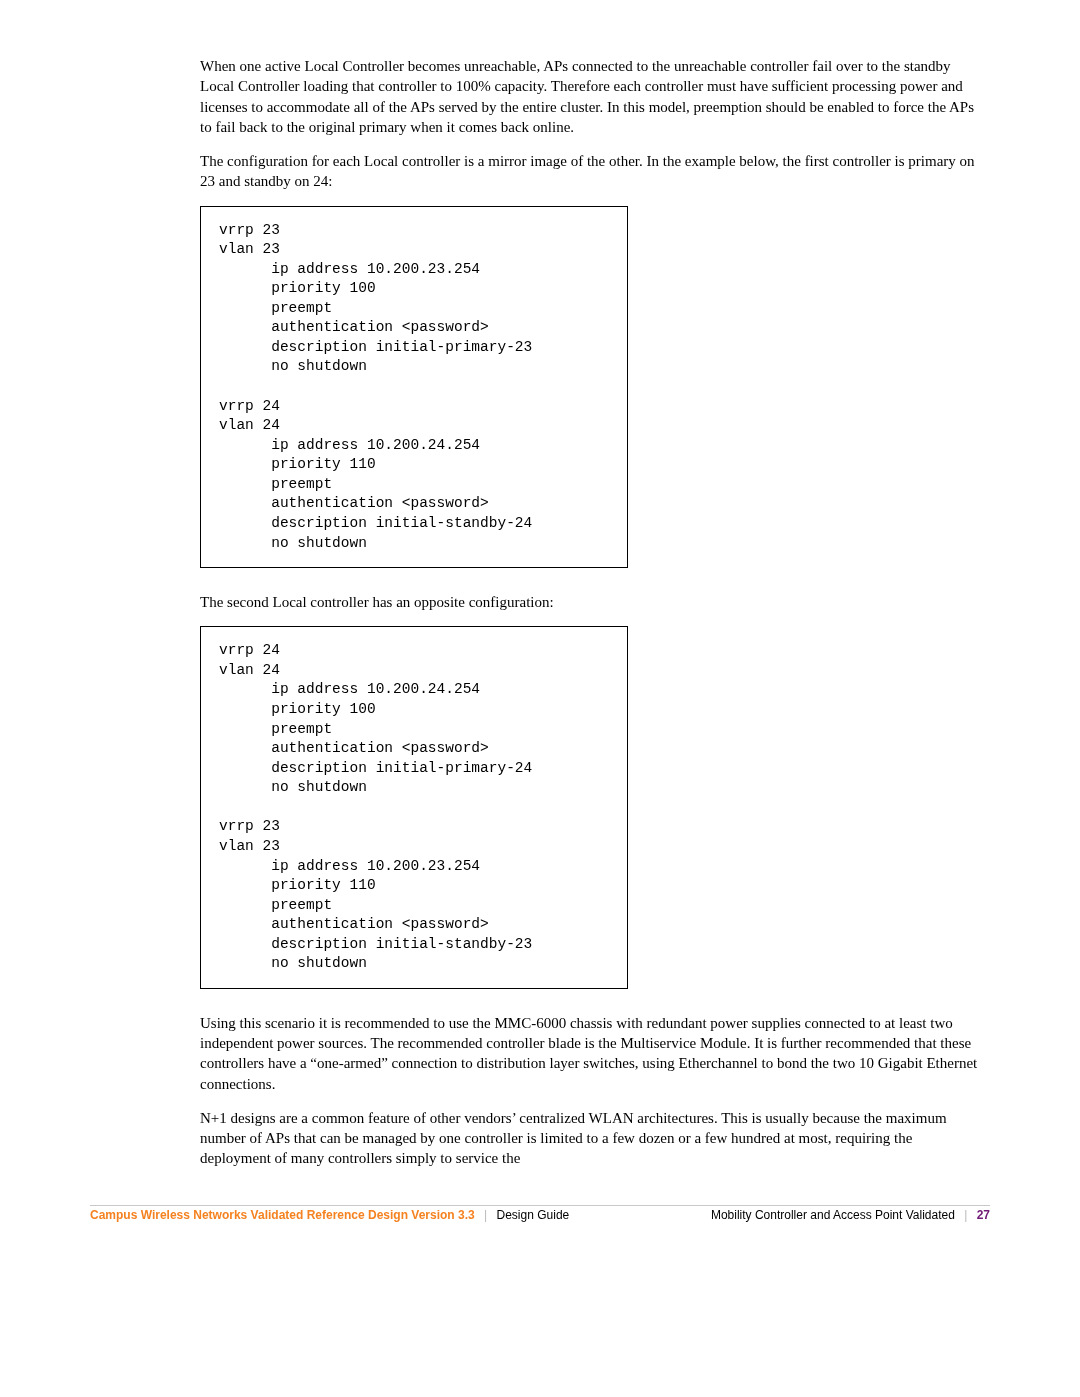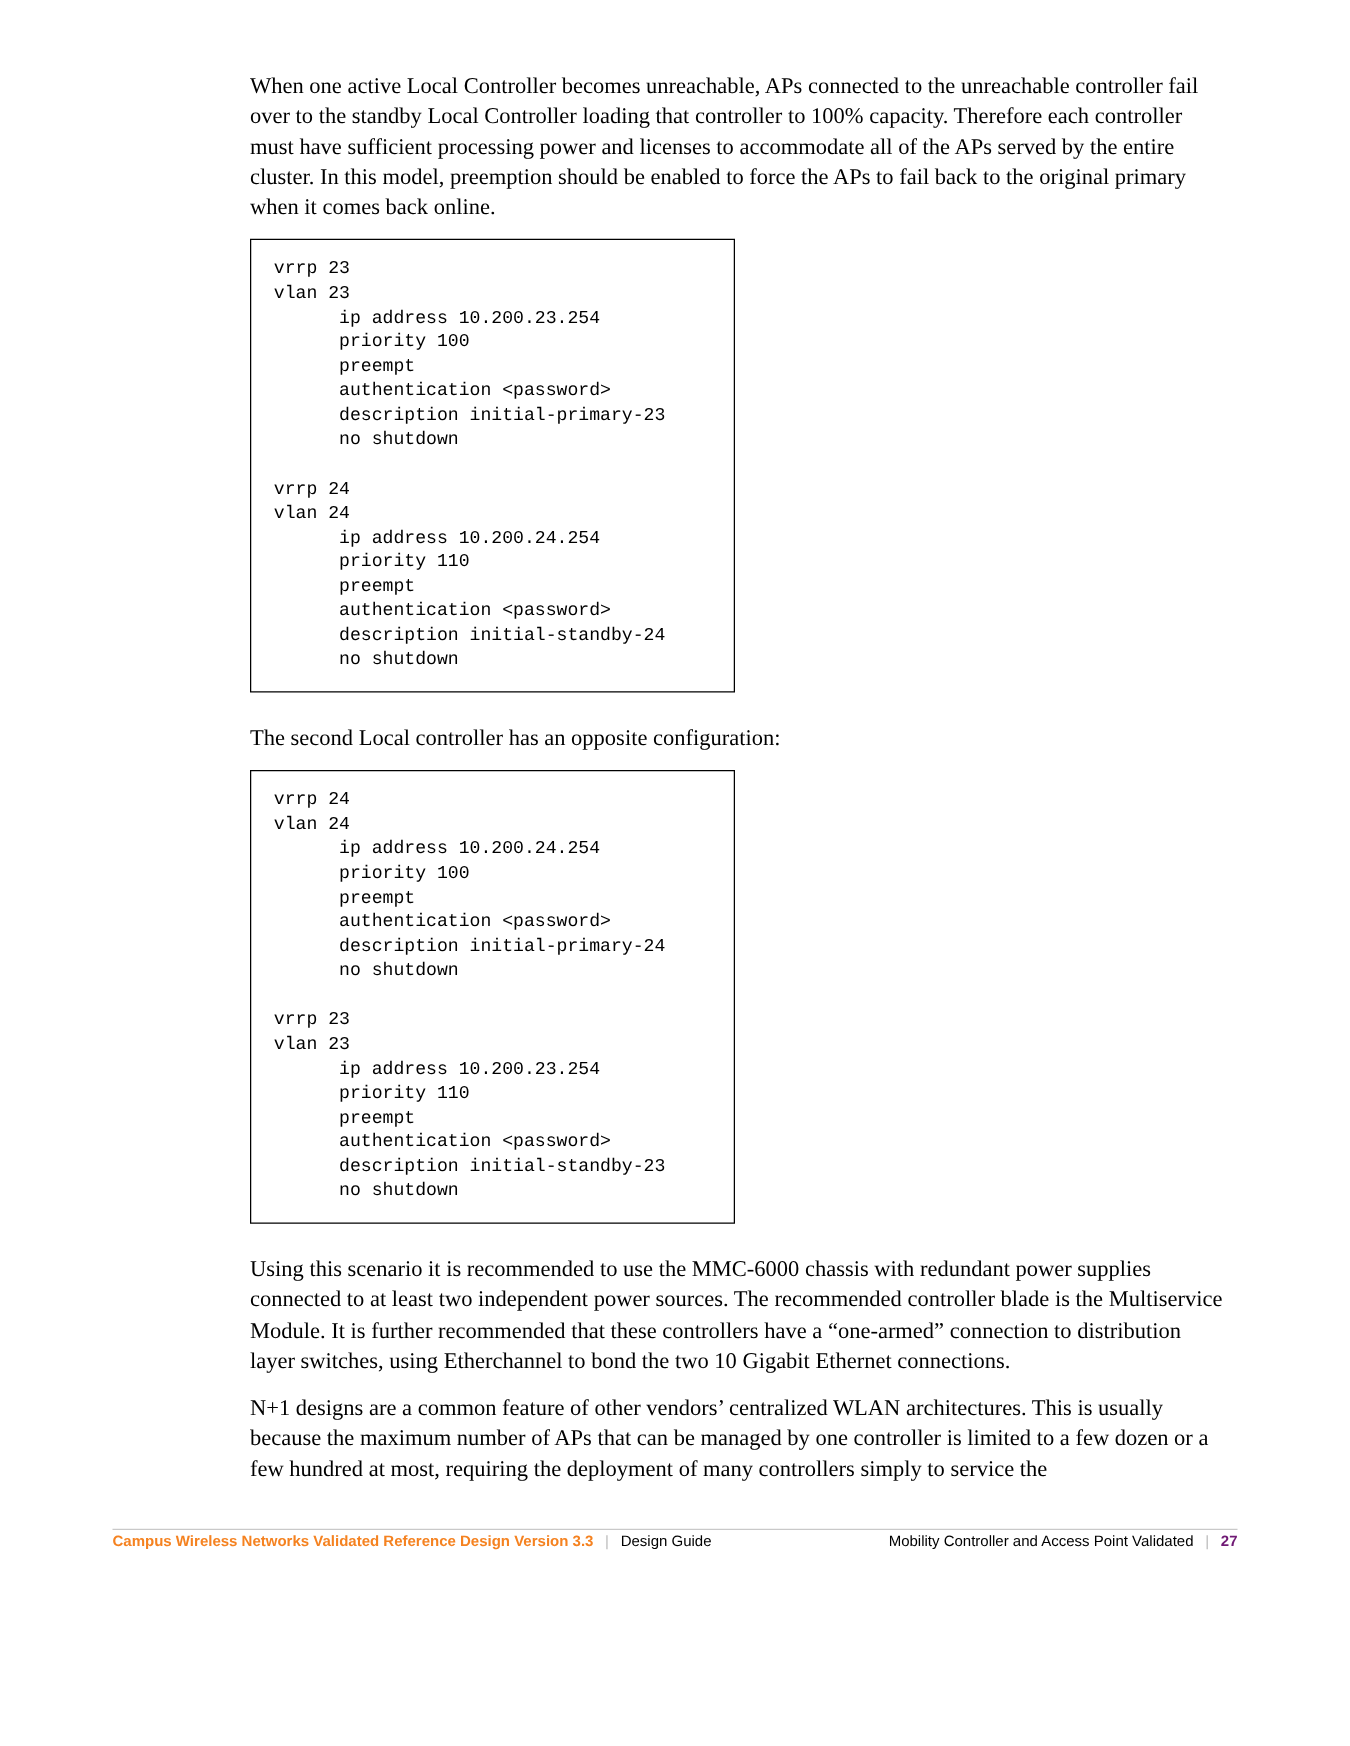--- a/index.html
+++ b/index.html
@@ -7,33 +7,33 @@
   body {
     font-family: Georgia, "Times New Roman", serif;
     color: #000;
     padding: 56px 90px 40px 90px;
   }
   .content {
     margin-left: 110px;
     width: 780px;
   }
   p.body {
-    font-size: 18px;
+    font-size: 15px;
     line-height: 1.35;
     margin-bottom: 14px;
   }
   .codebox {
     border: 1px solid #000;
     padding: 14px 18px;
     margin: 14px 0 24px 0;
     font-family: "Courier New", Courier, monospace;
     font-size: 14.5px;
     line-height: 1.35;
     white-space: pre;
-    width: 388px;
+    width: 428px;
   }
   .footer {
     margin-top: 36px;
     border-top: 1px solid #c9c9c9;
     padding-top: 2px;
     display: flex;
     justify-content: space-between;
     align-items: baseline;
     font-family: Arial, Helvetica, sans-serif;
     font-size: 12px;
@@ -45,20 +45,21 @@
   .footer .right .sep { color: #bbb; margin: 0 6px; }
   .footer .right .page { color: #701a75; font-weight: bold; }
 </style>
 </head>
 <body>
 
 <div class="content">
 
   <p class="body">When one active Local Controller becomes unreachable, APs connected to the unreachable controller fail over to the standby Local Controller loading that controller to 100% capacity. Therefore each controller must have sufficient processing power and licenses to accommodate all of the APs served by the entire cluster. In this model, preemption should be enabled to force the APs to fail back to the original primary when it comes back online.</p>
 
+  <p class="body">The configuration for each Local controller is a mirror image of the other. In the example below, the first controller is primary on 23 and standby on 24:</p>
 
   <div class="codebox">vrrp 23
 vlan 23
       ip address 10.200.23.254
       priority 100
       preempt
       authentication &lt;password&gt;
       description initial-primary-23
       no shutdown
 

